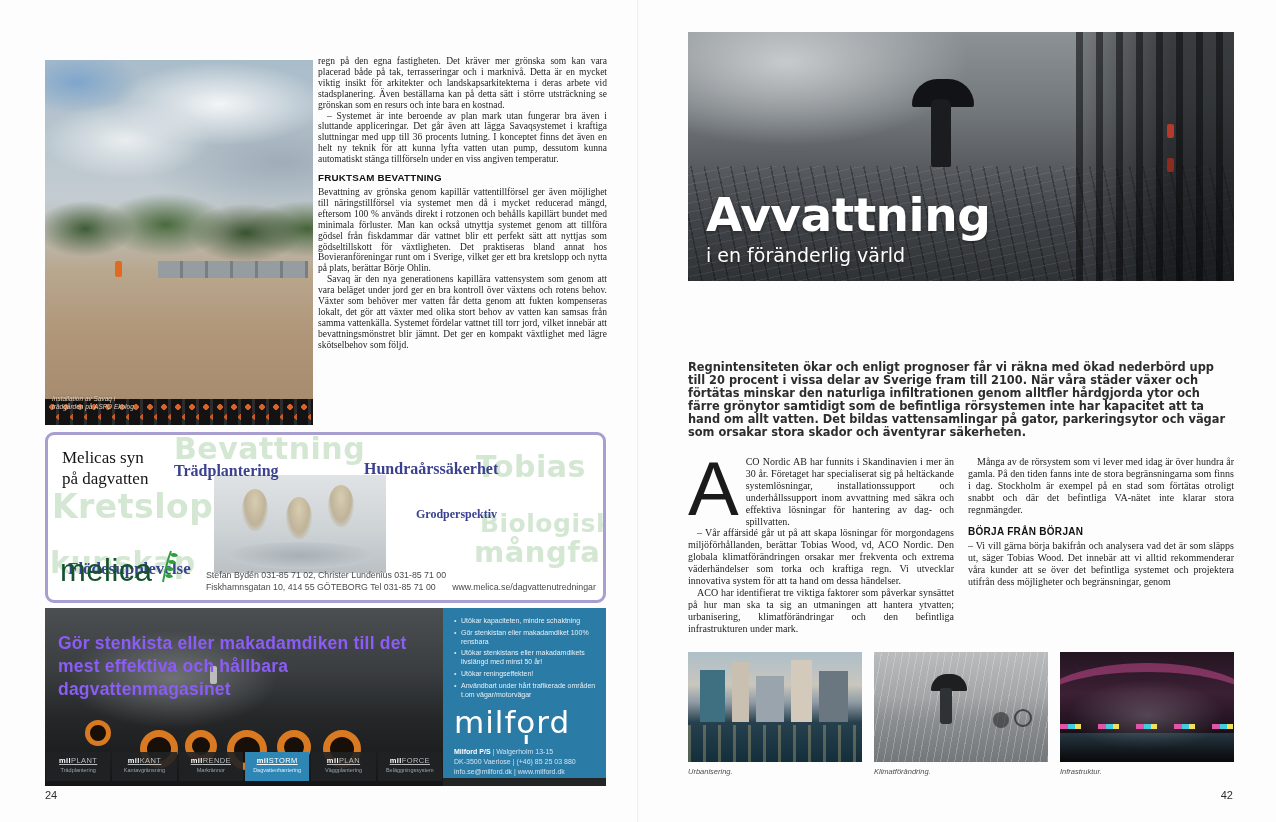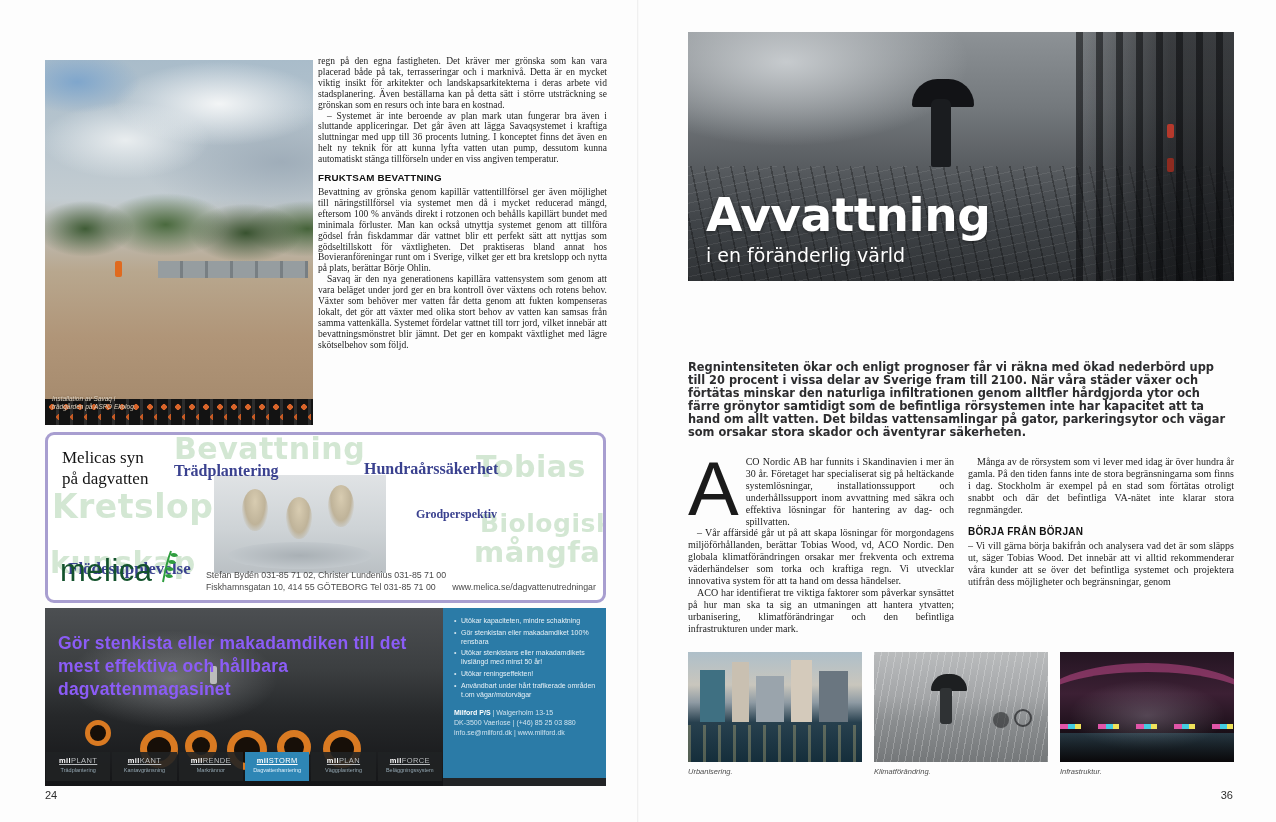--- a/index.html
+++ b/index.html
@@ -254,20 +254,21 @@
     <div class="mf-headline">Gör stenkista eller makadamdiken till det mest effektiva och hållbara dagvattenmagasinet</div>
 
     <div class="mf-panel">
       <ul class="mf-bullets">
         <li>Utökar kapaciteten, mindre schaktning</li>
         <li>Gör stenkistan eller makadamdiket 100% rensbara</li>
         <li>Utökar stenkistans eller makadamdikets livslängd med minst 50 år!</li>
         <li>Utökar reningseffekten!</li>
         <li>Användbart under hårt trafikerade områden t.om vägar/motorvägar</li>
       </ul>
+      <div class="mf-logo"><span>milf</span><span class="mf-o">o</span><span>rd</span></div>
       <div class="mf-addr">
         <div><b>Milford P/S</b><span>  |  Walgerholm 13-15</span></div>
         <div>DK-3500 Vaerlose | (+46) 85 25 03 880</div>
         <div>info.se@milford.dk  |  www.milford.dk</div>
       </div>
     </div>
 
     <div class="mf-tabs">
       <div class="mf-tab">
         <div class="name"><b>mil</b><span>PLANT</span></div>
@@ -347,16 +348,16 @@
       <div class="bp3-floor"></div>
     </div>
   </div>
 
   <div class="rp-captions">
     <span>Urbanisering.</span>
     <span>Klimatförändring.</span>
     <span>Infrastruktur.</span>
   </div>
 
-  <div class="page-num" style="right:43px;">36</div>
+  <div class="page-num" style="right:43px;">42</div>
 
   <div class="fold"></div>
 </div>
 
 </body></html>

